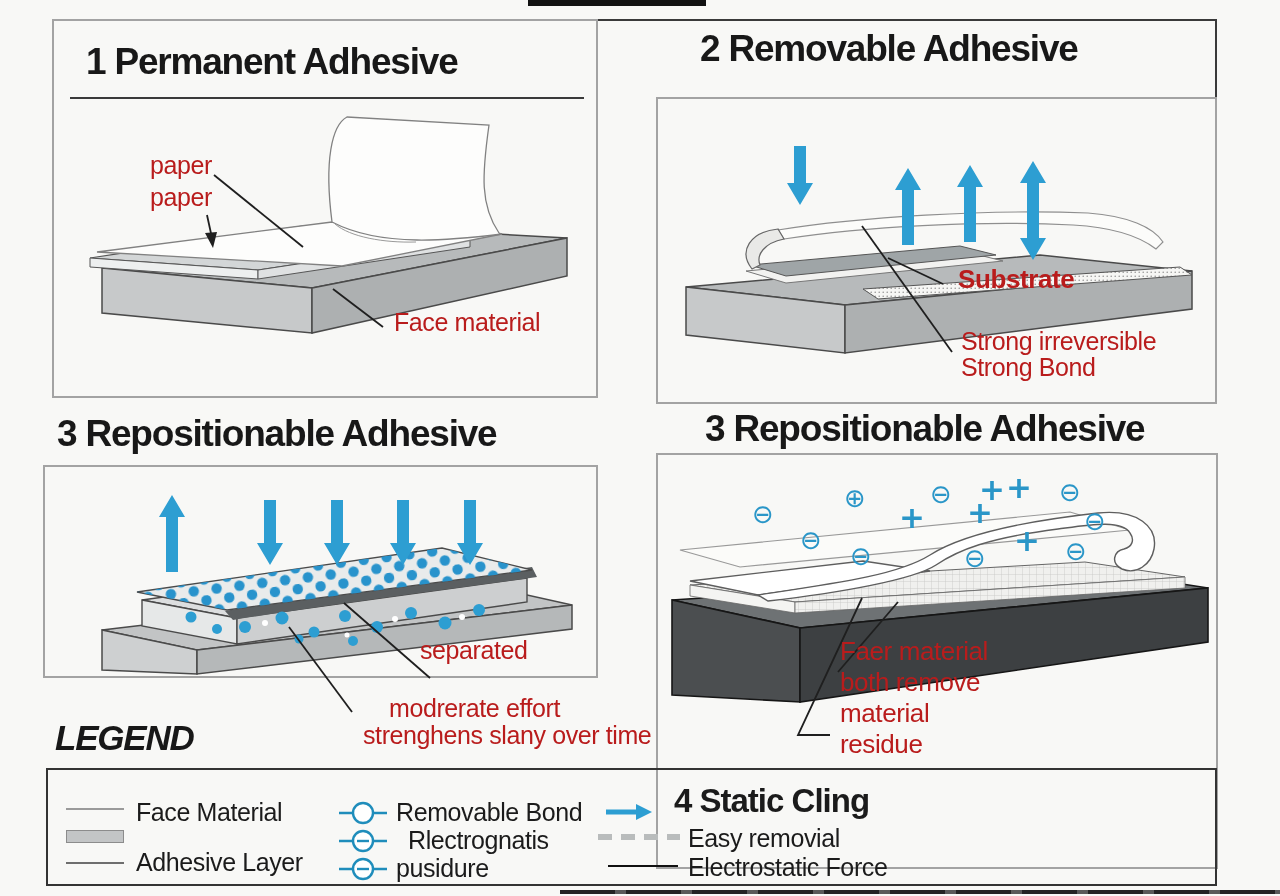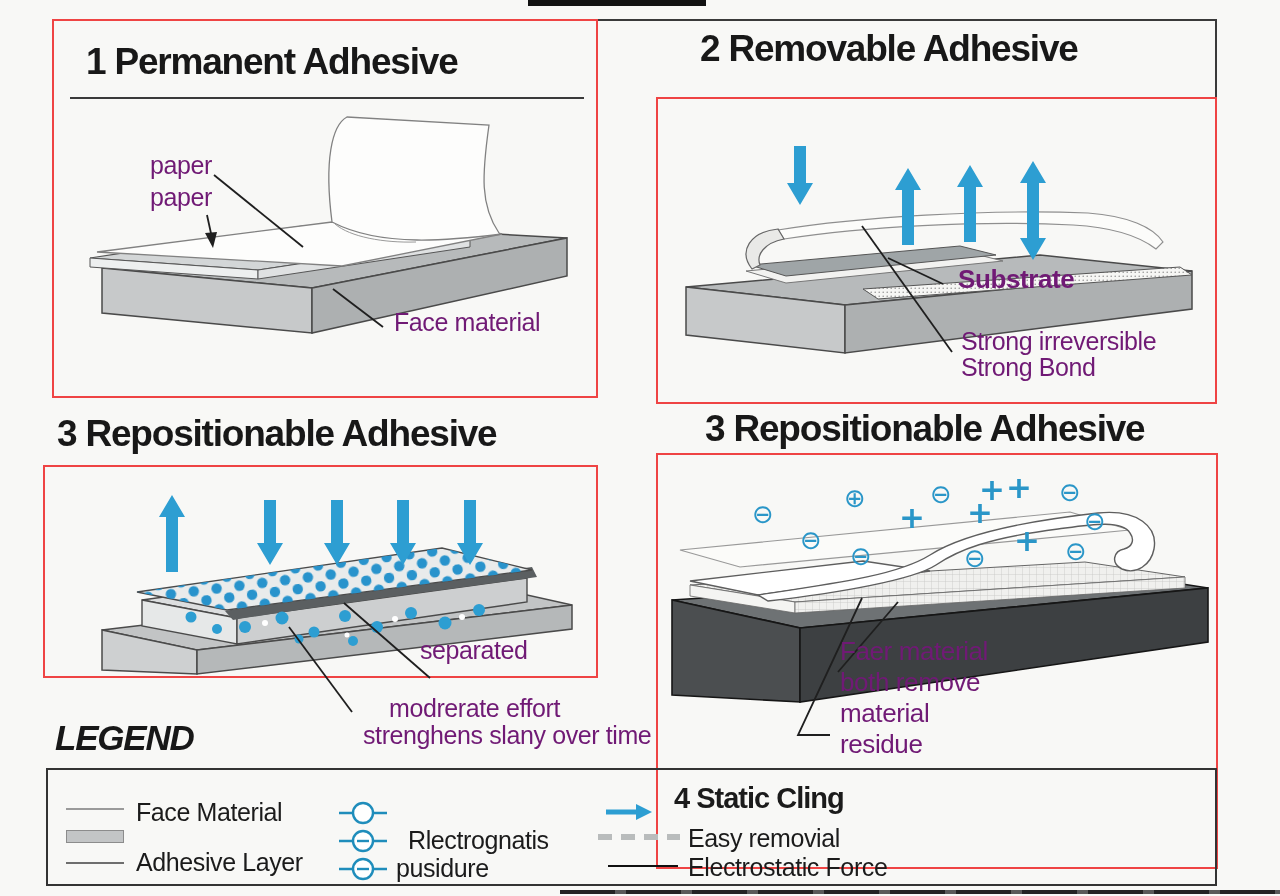--- a/index.html
+++ b/index.html
@@ -1,36 +1,36 @@
 <!DOCTYPE html>
 <html><head>
 <meta charset="utf-8">
 <style>
   html,body{margin:0;padding:0;background:#e9e9e7;}
   #stage{position:relative;width:1280px;height:896px;background:#f8f8f6;overflow:hidden;
          font-family:"Liberation Sans","DejaVu Sans",sans-serif;color:#1b1b1b;}
-  .panel{position:absolute;border:2px solid #ef4444;box-sizing:border-box;}
+  .panel{position:absolute;border:2px solid #a3a3a3;box-sizing:border-box;}
   .ptitle{position:absolute;font-weight:700;font-size:37px;letter-spacing:-1.2px;white-space:nowrap;color:#181818;}
-  .lbl{position:absolute;font-size:25px;letter-spacing:-0.4px;white-space:nowrap;color:#701a75;line-height:1.1;}
+  .lbl{position:absolute;font-size:25px;letter-spacing:-0.4px;white-space:nowrap;color:#b91c1c;line-height:1.1;}
   .lbl.bold{font-weight:700;font-size:26px;}
   .lbl.big{font-size:26px;}
   .rule{position:absolute;background:#3a3a3a;}
   svg.diagram{position:absolute;left:0;top:0;overflow:visible;display:block;}
   
   #charges-layer{position:absolute;left:0;top:0;width:1280px;height:896px;pointer-events:none;}
   .charge{position:absolute;transform:translate(-50%,-50%);color:#2a96c8;font-family:"DejaVu Sans",sans-serif;line-height:1;}
   .charge.plus{font-size:31px;font-weight:700;}
   .charge.minus-circle,.charge.plus-circle{font-size:26px;font-weight:400;}
   
   #legend-box{position:absolute;left:46px;top:768px;width:1171px;height:118px;border:2px solid #333;box-sizing:border-box;}
   .leg-line{position:absolute;height:2px;}
   .leg-swatch{position:absolute;width:58px;height:13px;background:#c3c5c6;border:1px solid #8c8c8c;box-sizing:border-box;}
   .leg-sym{position:absolute;}
   .leg-label{position:absolute;font-size:25px;letter-spacing:-0.4px;white-space:nowrap;}
-  .leg-head{position:absolute;font-weight:700;font-size:29px;letter-spacing:-1px;white-space:nowrap;}
+  .leg-head{position:absolute;font-weight:700;font-size:33px;letter-spacing:-1px;white-space:nowrap;}
   .leg-dash{position:absolute;width:82px;height:6px;
      background:repeating-linear-gradient(90deg,#b9bcbc 0 14px,rgba(0,0,0,0) 14px 23px);}
   .decor{position:absolute;}
 </style>
 </head>
 <body>
 
 <div id="stage">
 
   <div class="decor" style="left:528px;top:0;width:178px;height:6px;background:#121212;"></div>
@@ -213,20 +213,21 @@
     <div class="leg-line" style="left:18px;top:38px;width:58px;background:#9a9a9a;"></div>
     <div class="leg-label" style="left:88px;top:28px;">Face Material</div>
     <div class="leg-swatch" style="left:18px;top:60px;"></div>
     <div class="leg-line" style="left:18px;top:92px;width:58px;background:#6e6e6e;"></div>
     <div class="leg-label" style="left:88px;top:78px;">Adhesive Layer</div>
 
     <svg class="leg-sym" style="left:291px;top:30px;" width="48" height="26">
       <line x1="0" y1="13" x2="48" y2="13" stroke="#1f8dbb" stroke-width="2.4"></line>
       <circle cx="24" cy="13" r="10" fill="#fff" stroke="#1f8dbb" stroke-width="2.4"></circle>
     </svg>
+    <div class="leg-label" style="left:348px;top:28px;">Removable Bond</div>
     <svg class="leg-sym" style="left:291px;top:58px;" width="48" height="26">
       <line x1="0" y1="13" x2="48" y2="13" stroke="#1f8dbb" stroke-width="2.4"></line>
       <circle cx="24" cy="13" r="10" fill="#fff" stroke="#1f8dbb" stroke-width="2.4"></circle>
       <line x1="18" y1="13" x2="30" y2="13" stroke="#1f8dbb" stroke-width="2.4"></line>
     </svg>
     <div class="leg-label" style="left:360px;top:56px;">Rlectrognatis</div>
     <svg class="leg-sym" style="left:291px;top:86px;" width="48" height="26">
       <line x1="0" y1="13" x2="48" y2="13" stroke="#1f8dbb" stroke-width="2.4"></line>
       <circle cx="24" cy="13" r="10" fill="#fff" stroke="#1f8dbb" stroke-width="2.4"></circle>
       <line x1="18" y1="13" x2="30" y2="13" stroke="#1f8dbb" stroke-width="2.4"></line>

